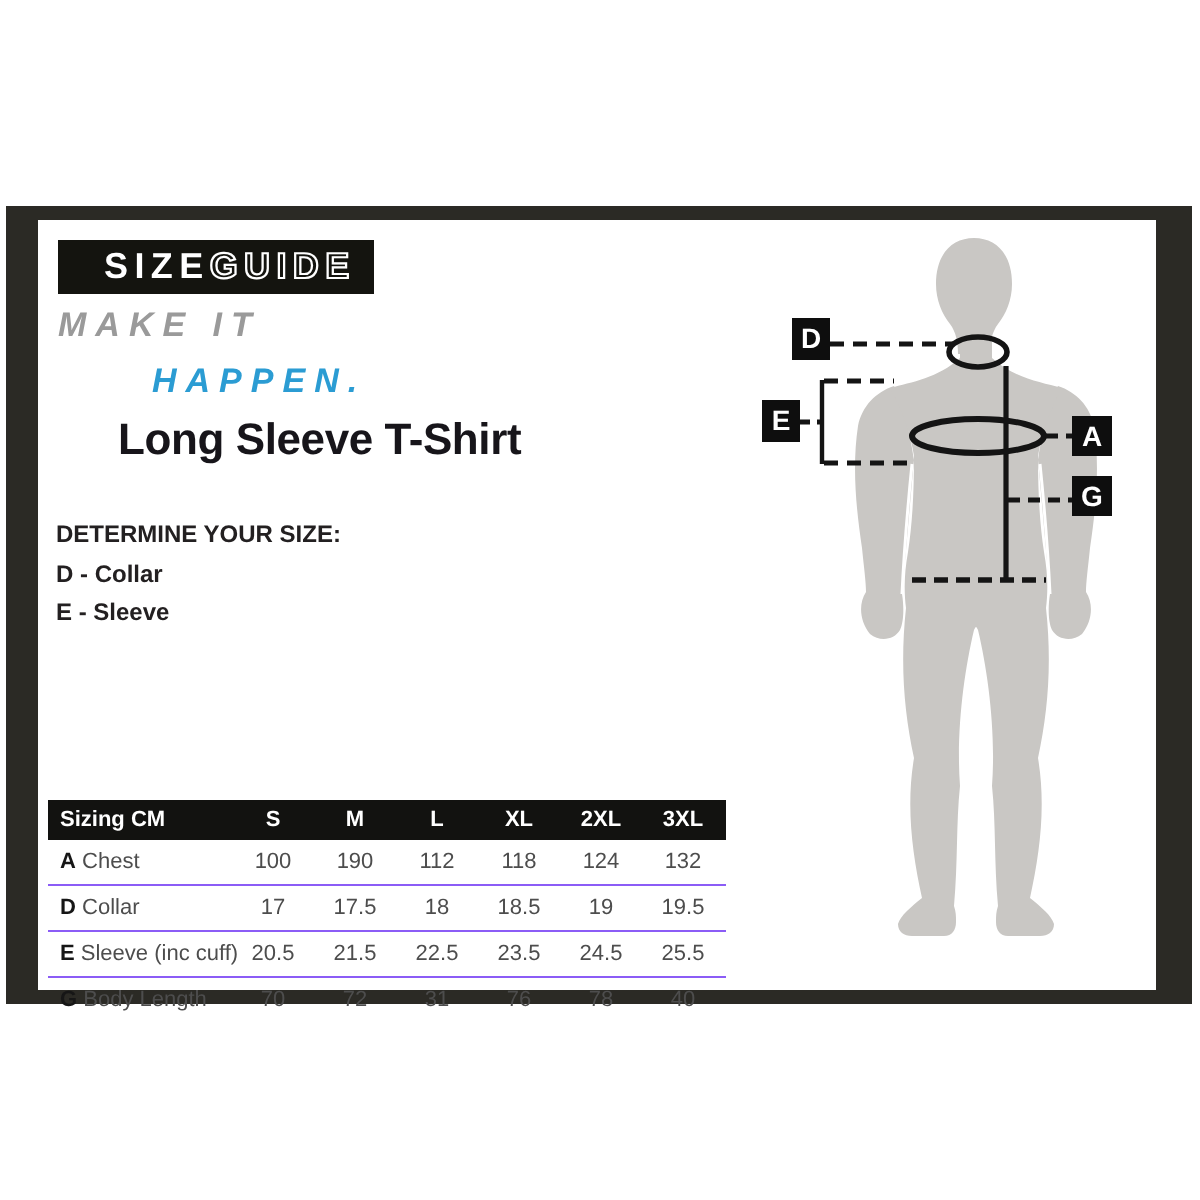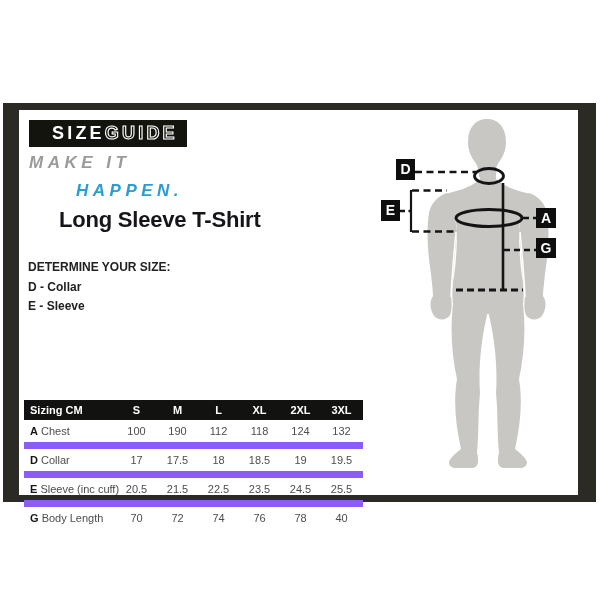--- a/index.html
+++ b/index.html
@@ -23,21 +23,21 @@
   
   .legend-heading{position:absolute;left:28px;top:260px;font-size:12px;font-weight:bold;color:#232021;}
   .legend-list{position:absolute;left:28px;top:278px;font-size:12px;font-weight:bold;color:#232021;}
   .legend-item{height:18.5px;line-height:18.5px;}
 
   
   .size-table{position:absolute;left:24px;top:373px;width:339px;font-size:11px;margin-top:27px;}
   .t-grid{display:grid;grid-template-columns:92px 41px 41px 41px 41px 41px 41px;align-items:center;}
   .t-head{height:20px;background:#121210;color:#ffffff;font-weight:bold;}
   .t-row{height:22px;color:#4d4d4d;}
-  .t-sep{border-bottom:7px solid #8b5cf6;}
+  .t-sep{border-bottom:1px solid #8b5cf6;}
   .c-label{padding-left:6px;text-align:left;white-space:nowrap;}
   .c-val{text-align:center;}
   .row-key{font-weight:bold;color:#161616;}
 
   
   .fig-svg{position:absolute;left:375px;top:110px;width:210px;height:365px;}
   .marker{position:absolute;background:#0e0e0e;color:#ffffff;font-weight:bold;font-size:14px;
           text-align:center;}
   .marker-d{left:396px;top:159px;width:19px;height:21px;line-height:21px;}
   .marker-e{left:381px;top:200px;width:19px;height:21px;line-height:21px;}
@@ -99,21 +99,21 @@
       <div class="c-val">21.5</div>
       <div class="c-val">22.5</div>
       <div class="c-val">23.5</div>
       <div class="c-val">24.5</div>
       <div class="c-val">25.5</div>
     </div>
     <div class="t-grid t-row">
       <div class="c-label"><span class="row-key">G</span> <span>Body Length</span></div>
       <div class="c-val">70</div>
       <div class="c-val">72</div>
-      <div class="c-val">74</div>
+      <div class="c-val">31</div>
       <div class="c-val">76</div>
       <div class="c-val">78</div>
       <div class="c-val">40</div>
     </div>
   </div>
 
   <svg class="fig-svg" viewBox="375 110 210 365">
 
     <g fill="#c9c7c4" stroke="none">
       <path d="M 447 193 C 438 196 431 203 429 213 C 426 233 428 254 431 274 C 432 284 433 291 433 296

